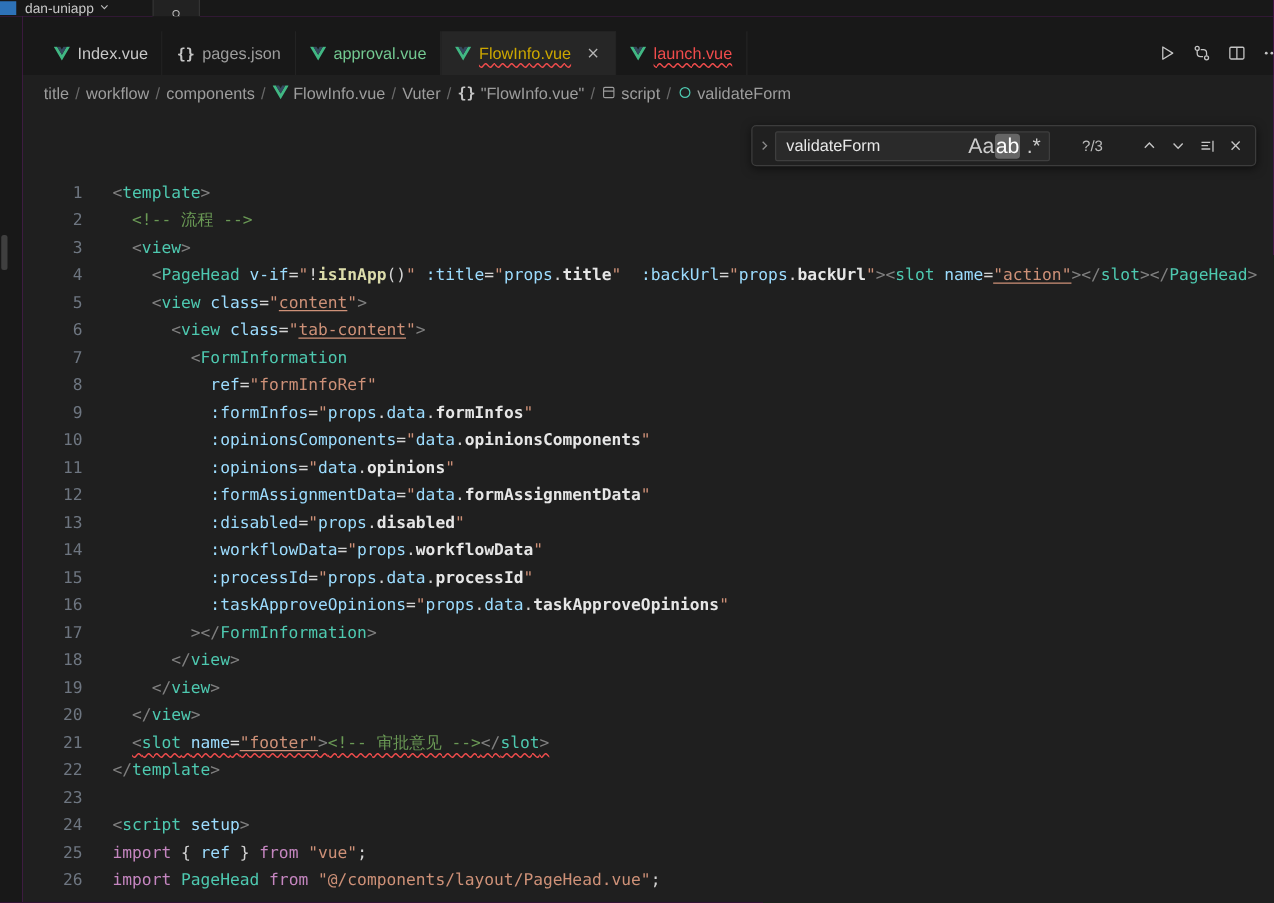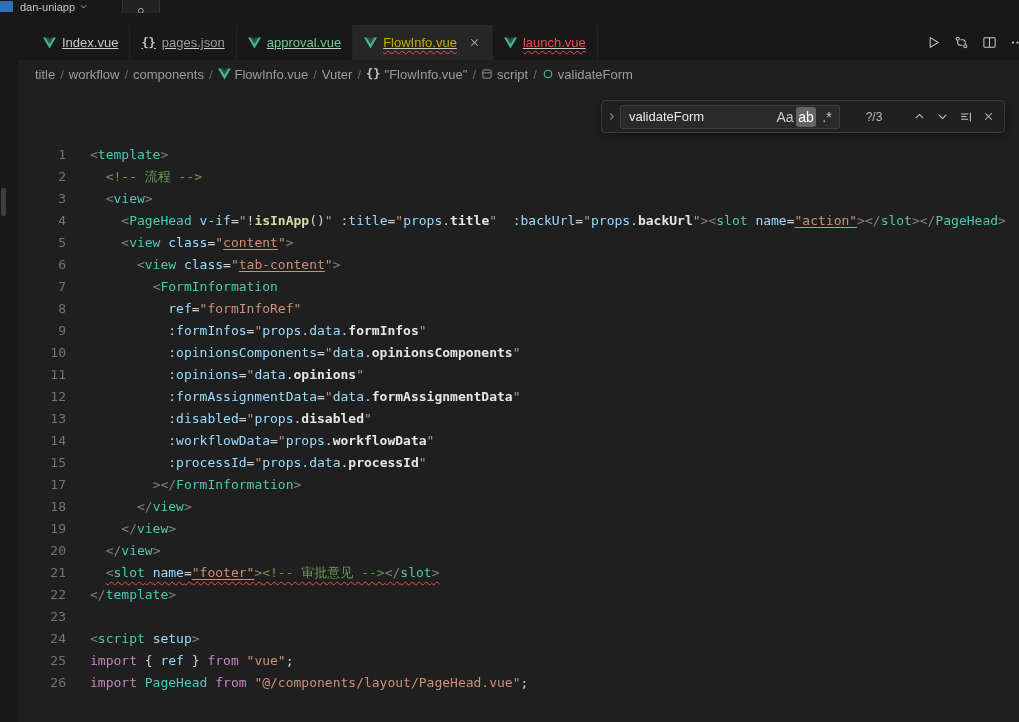--- a/index.html
+++ b/index.html
@@ -18,21 +18,21 @@
   .app-logo { width: 13px; height: 11px; background: #2d72b8; margin-right: 7px; flex: none; }
   .menu-item { display: flex; align-items: center; gap: 4px; }
   .searchbox {
     display: flex; align-items: center; gap: 5px; margin-left: 34px;
     background: #222; border: 1px solid #333; border-radius: 3px;
     height: 12px; padding: 16px 8px; font-size: 10px; color: #bbb; flex-direction: column;
   }
   
   .tabs-row {
     position: absolute; top: 13px; left: 18px; right: 0; height: 47px;
-    background: #181818; display: flex; align-items: flex-end; text-decoration: underline;
+    background: #181818; display: flex; align-items: flex-end;
   }
   .tabs { display: flex; height: 35px; padding-left: 14px; }
   .tab {
     display: flex; align-items: center; gap: 6px; padding: 0 11px;
     height: 35px; font-size: 13px; background: #181818;
     border-right: 1px solid #232323; white-space: nowrap; cursor: default;
   }
   .tab.active { background: #262626; }
   .tab-icon { display: flex; align-items: center; }
   .tab-close { margin-left: 5px; display: flex; align-items: center; opacity: .9; }
@@ -89,21 +89,21 @@
   }
   .find-toggle { width: 18px; display: flex; justify-content: center; }
   .find-input {
     display: flex; align-items: center; background: #2a2a2a;
     border: 1px solid #3e3e3e; border-radius: 2px; height: 24px;
     width: 220px; padding: 0 2px 0 8px; font-size: 13px; color: #e8e8e8; flex: none;
   }
   .find-query { flex: 1; overflow: hidden; }
   .find-opt {
     width: 20px; height: 20px; display: flex; align-items: center; justify-content: center;
-    border-radius: 3px; font-size: 14px; color: #ccc; margin-left: 1px; flex: none;
+    border-radius: 3px; font-size: 17px; color: #ccc; margin-left: 1px; flex: none;
   }
   .find-opt.active { background: rgba(255,255,255,.28); color: #fff; }
   .find-count { flex: 1; text-align: center; font-size: 12px; color: #bbb; }
   .find-btn { width: 23px; height: 23px; display: flex; align-items: center; justify-content: center; border-radius: 3px; flex: none; }
 </style>
 </head>
 <body>
 
 <div class="app">
 
@@ -318,20 +318,24 @@
         </div>
         <div class="code-line">
           <span class="ln">14</span>
           <span class="lc"><span class="tk-ws">          </span><span class="tk-attr">:workflowData</span><span class="tk-op">=</span><span class="tk-str">"</span><span class="tk-expr">props</span><span class="tk-op">.</span><span class="tk-prop">workflowData</span><span class="tk-str">"</span></span>
         </div>
         <div class="code-line">
           <span class="ln">15</span>
           <span class="lc"><span class="tk-ws">          </span><span class="tk-attr">:processId</span><span class="tk-op">=</span><span class="tk-str">"</span><span class="tk-expr">props</span><span class="tk-op">.</span><span class="tk-expr">data</span><span class="tk-op">.</span><span class="tk-prop">processId</span><span class="tk-str">"</span></span>
         </div>
         <div class="code-line">
+          <span class="ln">16</span>
+          <span class="lc"><span class="tk-ws">          </span><span class="tk-attr">:taskApproveOpinions</span><span class="tk-op">=</span><span class="tk-str">"</span><span class="tk-expr">props</span><span class="tk-op">.</span><span class="tk-expr">data</span><span class="tk-op">.</span><span class="tk-prop">taskApproveOpinions</span><span class="tk-str">"</span></span>
+        </div>
+        <div class="code-line">
           <span class="ln">17</span>
           <span class="lc"><span class="tk-ws">        </span><span class="tk-p">&gt;&lt;/</span><span class="tk-tag">FormInformation</span><span class="tk-p">&gt;</span></span>
         </div>
         <div class="code-line">
           <span class="ln">18</span>
           <span class="lc"><span class="tk-ws">      </span><span class="tk-p">&lt;/</span><span class="tk-tag">view</span><span class="tk-p">&gt;</span></span>
         </div>
         <div class="code-line">
           <span class="ln">19</span>
           <span class="lc"><span class="tk-ws">    </span><span class="tk-p">&lt;/</span><span class="tk-tag">view</span><span class="tk-p">&gt;</span></span>

